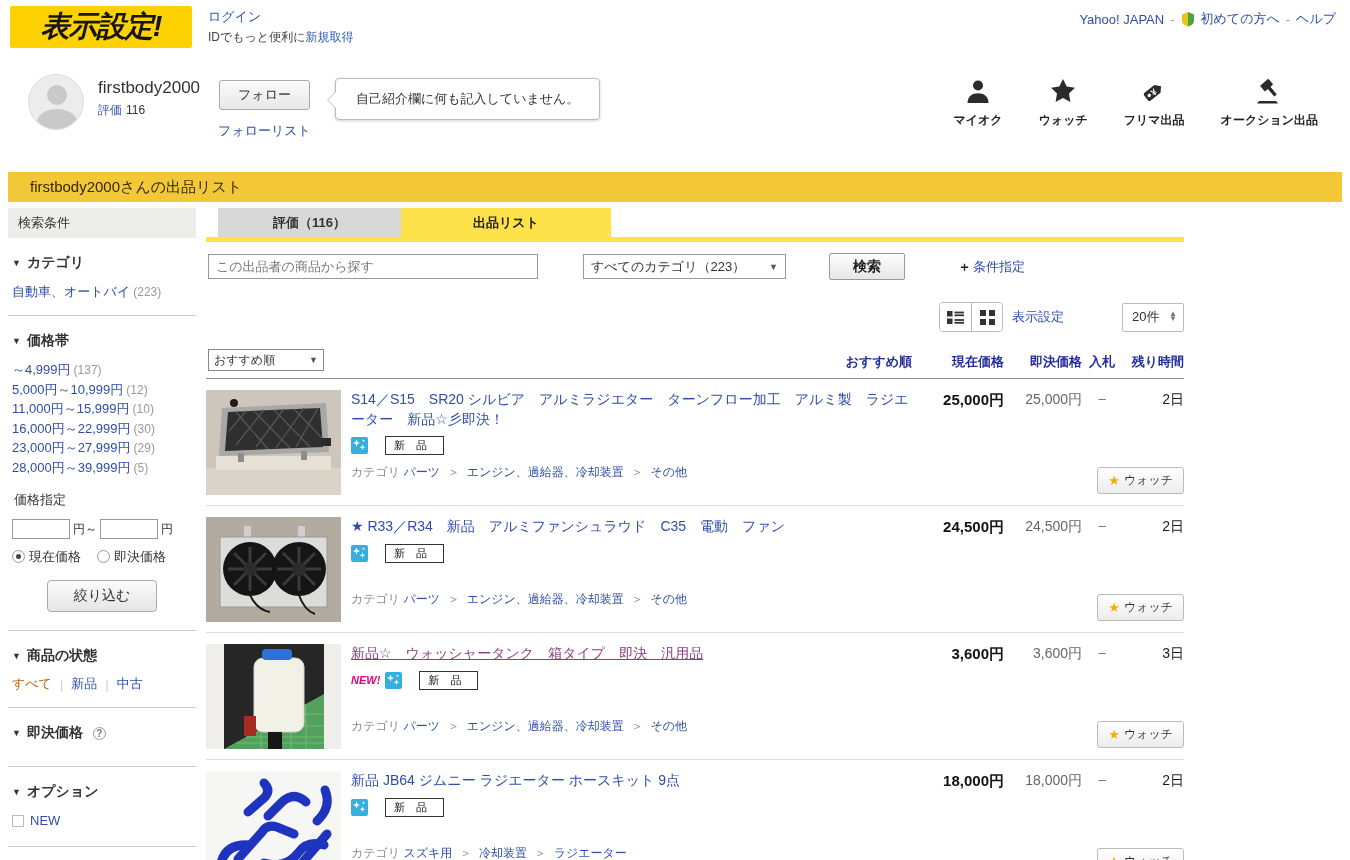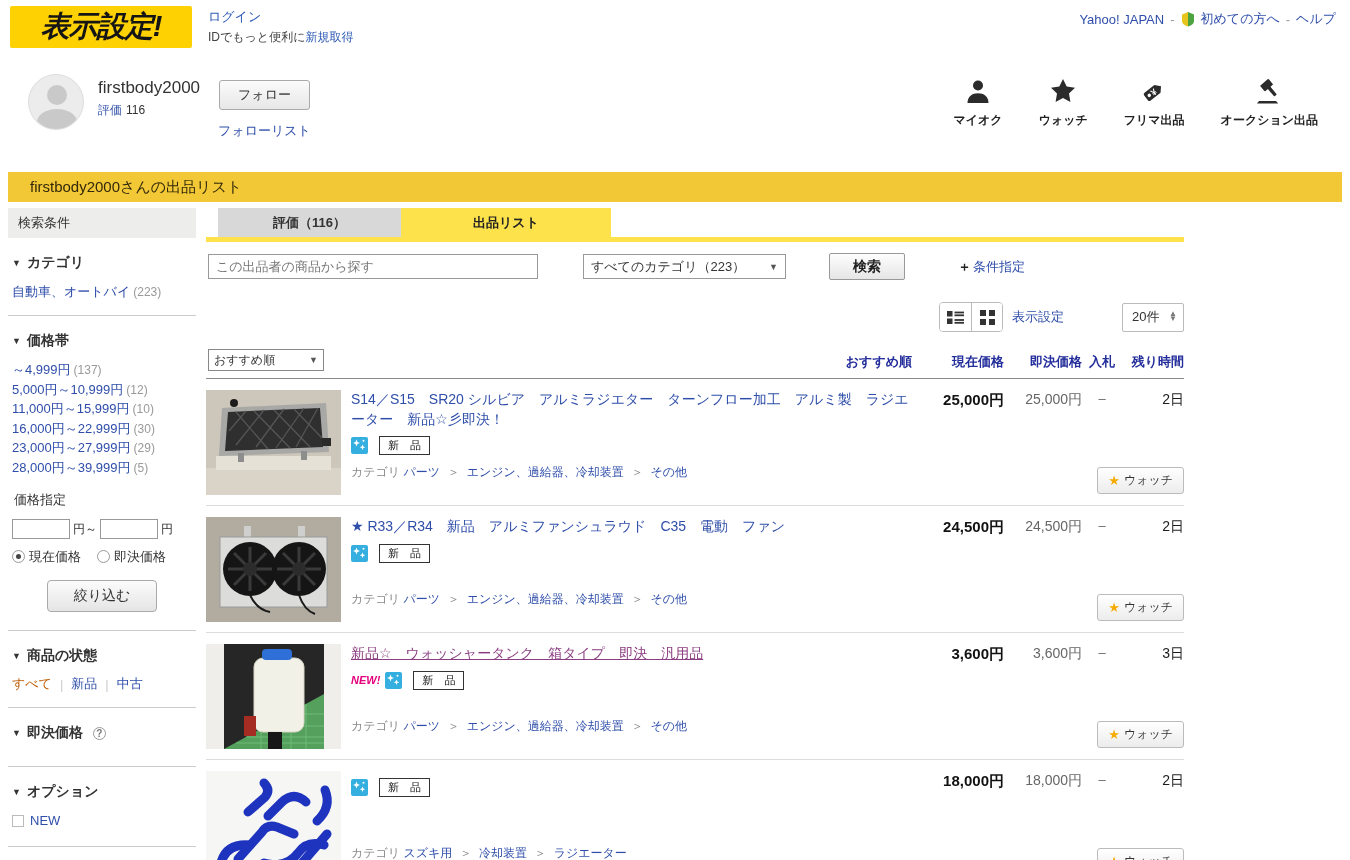--- a/index.html
+++ b/index.html
@@ -120,21 +120,21 @@
   .thumb svg { display:block; }
   .item-main { width:561px; margin-left:10px; display:flex; flex-direction:column; }
   .item-title { font-size:14px; line-height:1.4; color:#2f4eaa; cursor:pointer; }
   .item-title .title-prefix { color:#2f4eaa; }
   .item-title.visited { color:#8b3d80; text-decoration:underline; }
   .badge-row { display:flex; align-items:center; gap:5px; margin-top:7px; }
   .new-flag { color:#e5007d; font-size:11px; font-weight:bold; font-style:italic; }
   .new-flag:empty { display:none; }
   .cond-badge { display:flex; align-items:center; cursor:default; }
   .cond-icon { width:17px; height:17px; flex-shrink:0; }
-  .cond-label { border:1px solid #333; background:#fff; color:#111; font-size:11px; padding:1px 4px 1px 8px; letter-spacing:4px; margin-left:11px; }
+  .cond-label { border:1px solid #333; background:#fff; color:#111; font-size:11px; padding:1px 12px 1px 8px; letter-spacing:4px; margin-left:17px; }
   .item-breadcrumb { margin-top:auto; font-size:12px; color:#888; padding-bottom:14px; }
   .item-breadcrumb .bc-link { color:#2f4eaa; cursor:pointer; }
   .item-breadcrumb .bc-sep { color:#888; margin:0 4px; }
   .item-prices { display:grid; grid-template-columns:92px 78px 40px 62px; align-items:start; padding-top:1px; }
   .p-current { font-size:15px; font-weight:bold; color:#111; text-align:right; }
   .p-buyout { font-size:14px; color:#666; text-align:right; }
   .p-bids { font-size:13px; color:#666; text-align:center; }
   .p-time { font-size:14px; color:#1c1c1c; text-align:right; }
   .watch-btn { position:absolute; right:0; bottom:11px; display:flex; align-items:center; gap:4px; padding:4px 10px;
                border:1px solid #bbb; border-radius:3px; background:linear-gradient(#ffffff,#ececec); font-size:12px; color:#333; cursor:pointer; }
@@ -176,20 +176,21 @@
     <div class="profile-main">
       <div class="username">firstbody2000</div>
       <div class="rating-line">
         <span class="link">評価</span><span class="val">116</span>
       </div>
     </div>
     <div class="follow-col">
       <button class="follow-btn">フォロー</button>
       <span class="follow-list link">フォローリスト</span>
     </div>
+    <div class="tooltip">自己紹介欄に何も記入していません。</div>
 
     <div class="profile-nav">
       <div class="nav-item">
         <span><svg width="26" height="26" viewBox="0 0 26 26" fill="#2b2b2b">
               <circle cx="13" cy="7.5" r="5"></circle>
               <path d="M2.5 25c0-6.5 4.7-9.7 10.5-9.7S23.5 18.5 23.5 25z"></path>
             </svg></span>
         <span class="label">マイオク</span>
       </div>
       <div class="nav-item">
@@ -531,20 +532,21 @@
                 <path d="M32 88L56 61Q61 53 71 56L88 63"></path>
                 <path d="M58 92Q80 98 92 82Q101 69 118 74"></path>
                 <path d="M96 92L121 63"></path>
                 <path d="M100 31Q88 20 76 31L62 45"></path>
                 <path d="M111 50Q126 36 119 19"></path>
                 <path d="M42 41L59 26Q65 19 58 12"></path>
               </g>
             </svg>
         </div>
         <div class="item-main">
+          <div class="item-title"><span class="title-prefix"></span><span>新品 JB64 ジムニー ラジエーター ホースキット 9点</span></div>
           <div class="badge-row">
 
             <span class="cond-badge">
               <span class="cond-icon"><svg width="17" height="17" viewBox="0 0 17 17">
                     <rect width="17" height="17" rx="2" fill="#35aee0"></rect>
                     <path d="M5.5 2.5l1 2.5 2.5 1-2.5 1-1 2.5-1-2.5-2.5-1 2.5-1z" fill="#fff"></path>
                     <path d="M11.5 7.5l.8 2 2 .8-2 .8-.8 2-.8-2-2-.8 2-.8z" fill="#fff"></path>
                     <circle cx="12.5" cy="3.8" r="1" fill="#fff"></circle>
                   </svg></span>
               <span class="cond-label">新 品</span>

